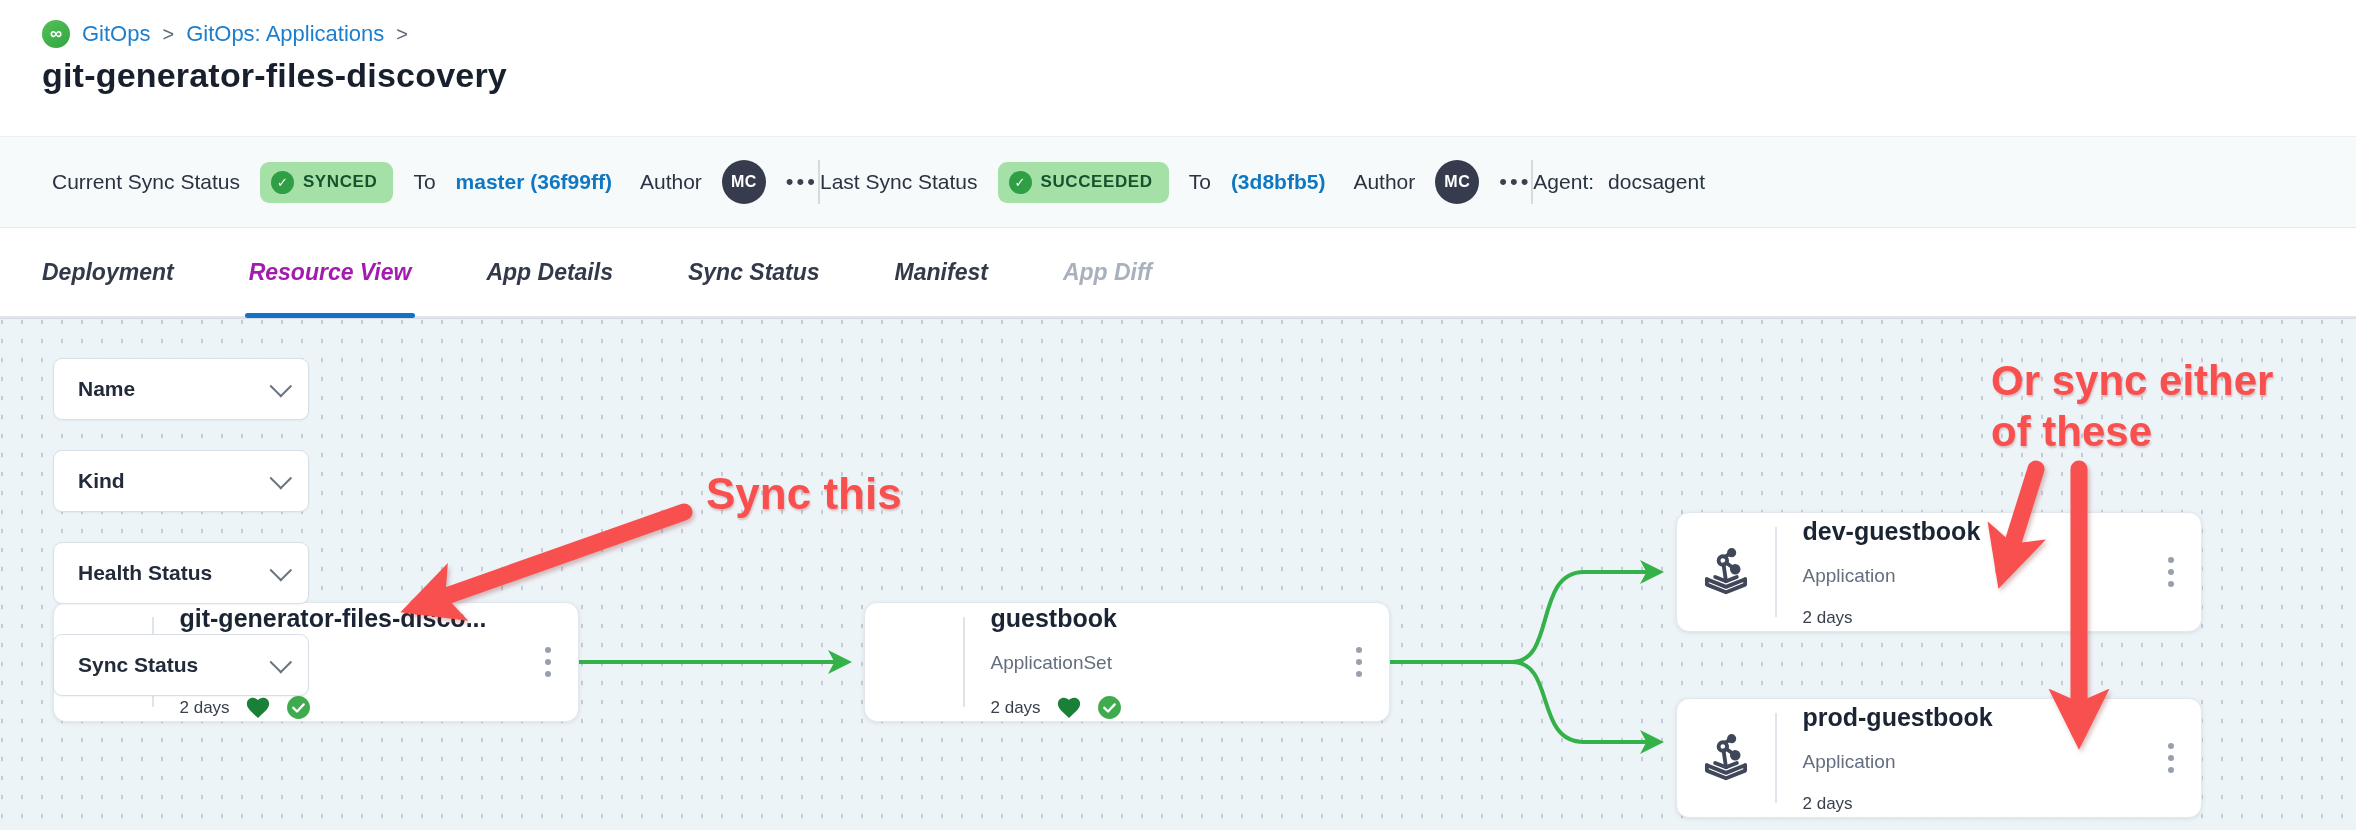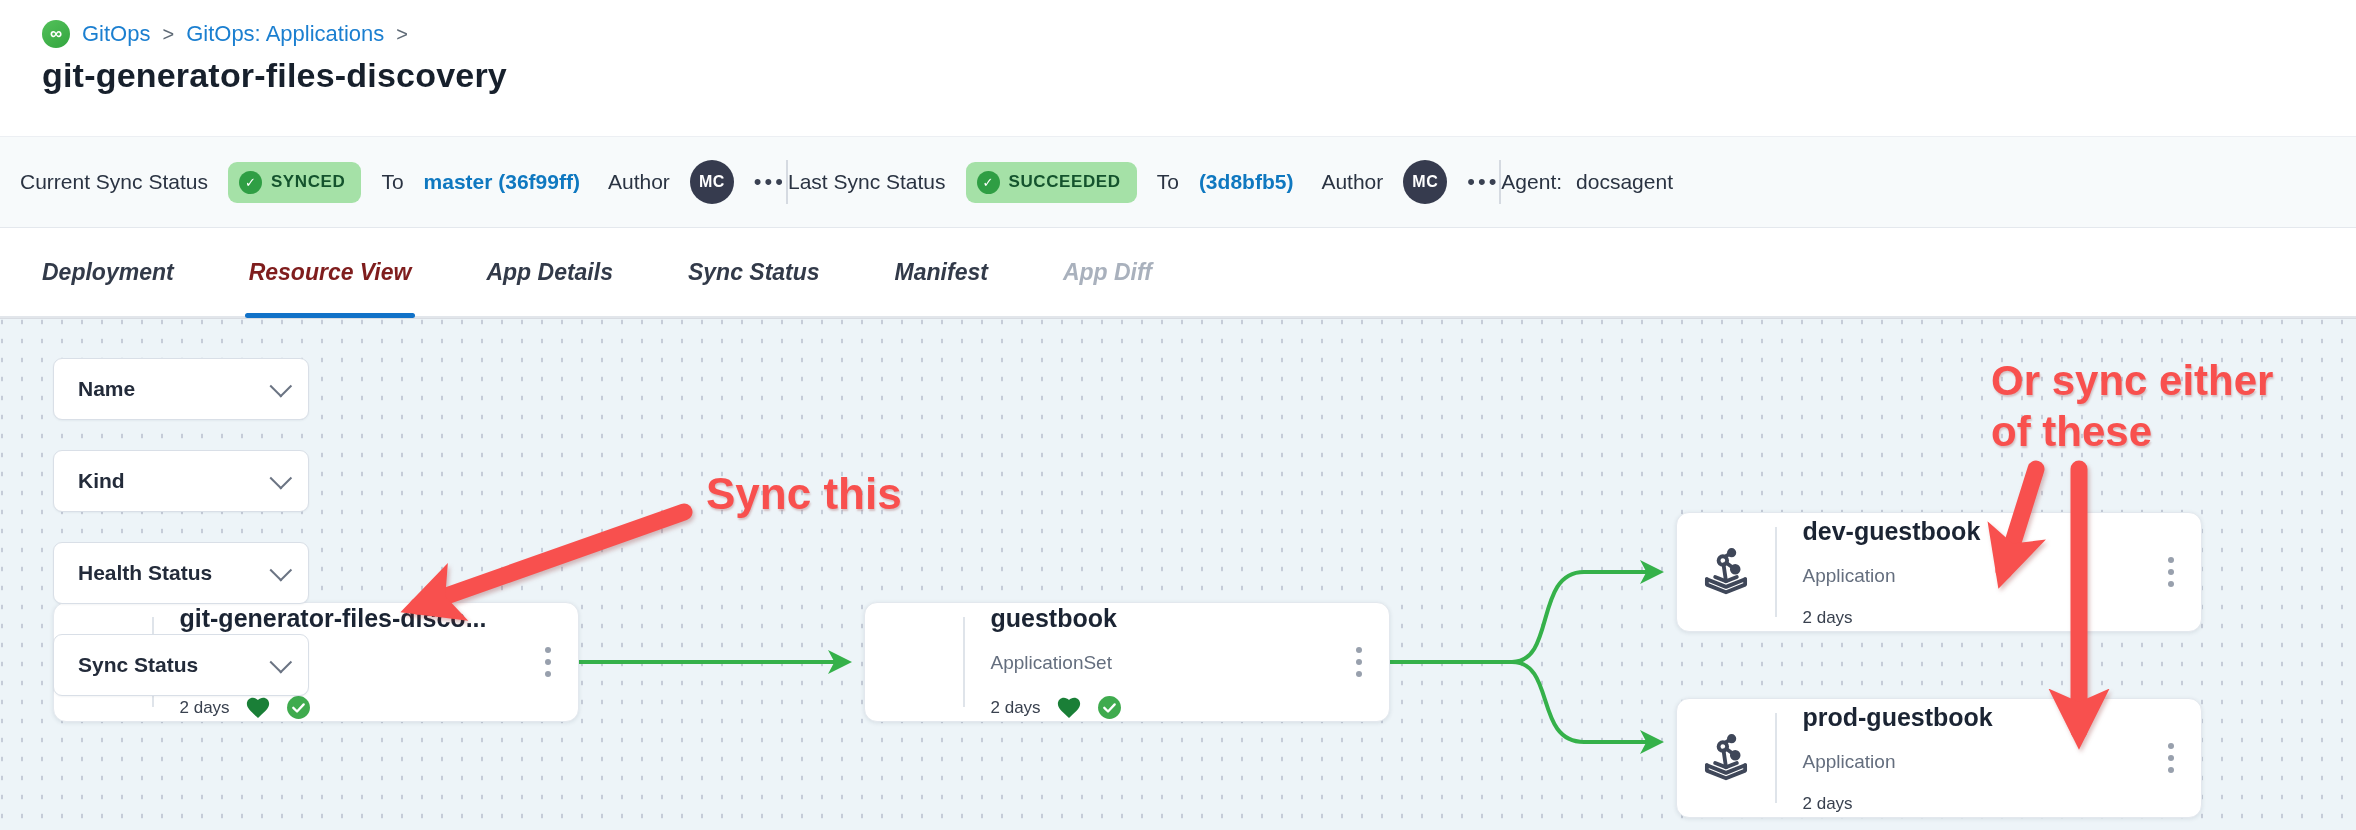--- a/index.html
+++ b/index.html
@@ -15,41 +15,41 @@
     color:#fff; display:flex; align-items:center; justify-content:center;
     font-size:17px; font-weight:700; }
   .crumb-link { color:#1b7fd0; cursor:pointer; }
   .crumb-sep { color:#5f6a76; font-size:20px; }
   .page-title { position:absolute; left:42px; top:56px; font-size:34px; font-weight:700; color:#17202c;
     letter-spacing:.2px; }
 
   
   .statusbar { position:absolute; left:0; top:136px; width:2356px; height:92px; background:#f7fafb;
     border-top:1px solid #eceff3; border-bottom:1px solid #e4e8ed;
-    display:flex; align-items:center; padding:0 20px; font-size:21px; color:#2a3342; }
+    display:flex; align-items:center; padding:0 52px; font-size:21px; color:#2a3342; }
   .sgroup { display:flex; align-items:center; gap:20px; white-space:nowrap; }
   .badge { display:flex; align-items:center; gap:9px; background:#a5e1a7; border-radius:9px;
     padding:9px 16px 9px 11px; }
   .badge-check { width:23px; height:23px; border-radius:50%; background:#2f9e44; color:#fff;
     font-size:13px; font-weight:700; display:flex; align-items:center; justify-content:center; }
   .badge-label { font-size:17px; font-weight:700; color:#14532d; letter-spacing:.6px; }
   .commit-link { color:#0f78c0; font-weight:700; cursor:pointer; }
   .avatar { width:44px; height:44px; border-radius:50%; background:#363b4e; color:#fff;
     display:flex; align-items:center; justify-content:center; font-size:16px; font-weight:700;
     letter-spacing:.5px; }
   .hdots { color:#3a4152; font-size:22px; letter-spacing:3px; cursor:pointer; }
   .vdivider { width:2px; height:44px; background:#d5dae1; }
   .agent { display:flex; gap:14px; white-space:nowrap; }
 
   
   .tabbar { position:absolute; left:0; top:228px; width:2356px; height:90px; background:#fff;
     border-bottom:2px solid #e2e6eb; display:flex; align-items:center; padding:0 42px; gap:75px;font-style:italic; }
   .tab { position:relative; height:100%; display:flex; align-items:center; font-size:23px;
     font-weight:600; color:#323a49; cursor:pointer; }
-  .tab.active { font-weight:700; color:#7f1d1d; }
+  .tab.active { font-weight:700; color:#a21caf; }
   .tab.active::after { content:""; position:absolute; left:-4px; right:-4px; bottom:-2px; height:5px;
     background:#1172c8; border-radius:3px; }
   .tab.disabled { color:#a9b1bd; }
 
   
   .canvas { position:absolute; left:0; top:318px; width:2356px; height:512px; background:#edf4f8;
     background-image:radial-gradient(1.5px 3px at 2px 3px, #c5ccd8 80%, transparent 92%);
     background-size:20px 19px; border-top:1px solid #d8dce2; }
 
   .filters { position:absolute; left:53px; top:39px; display:flex; gap:30px; z-index:3;flex-direction:column; }

